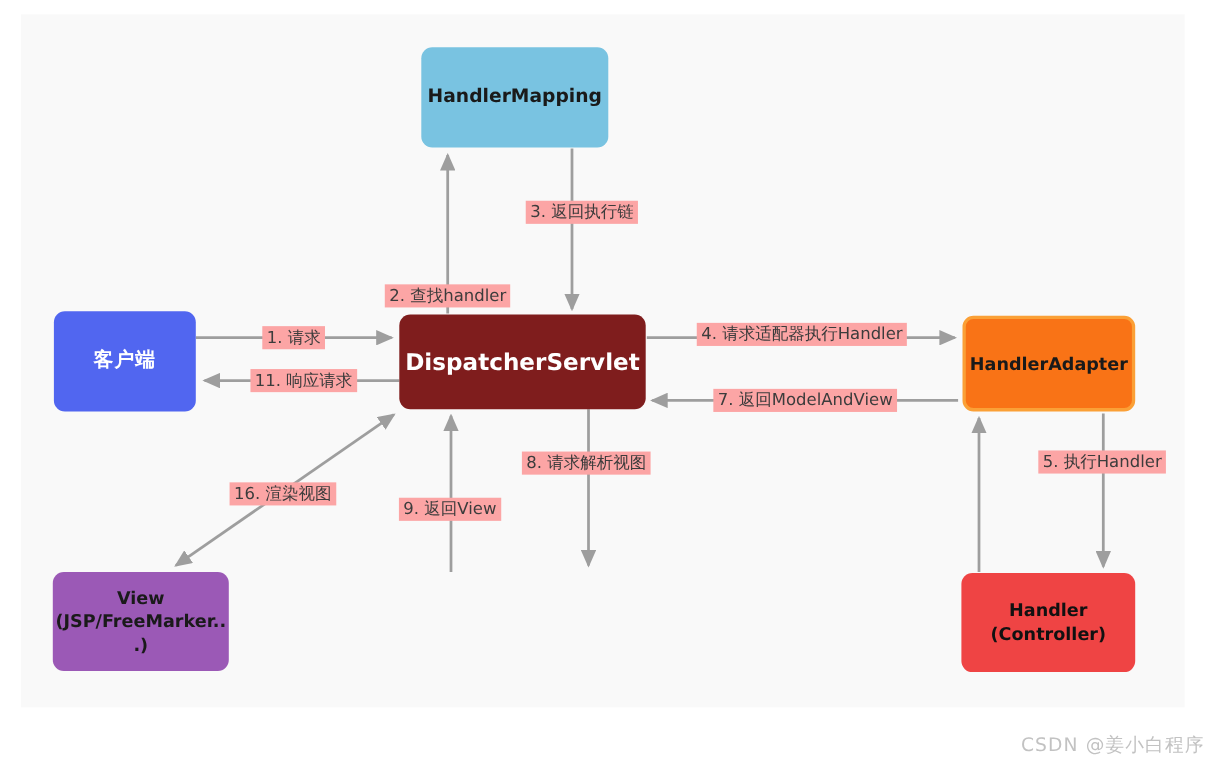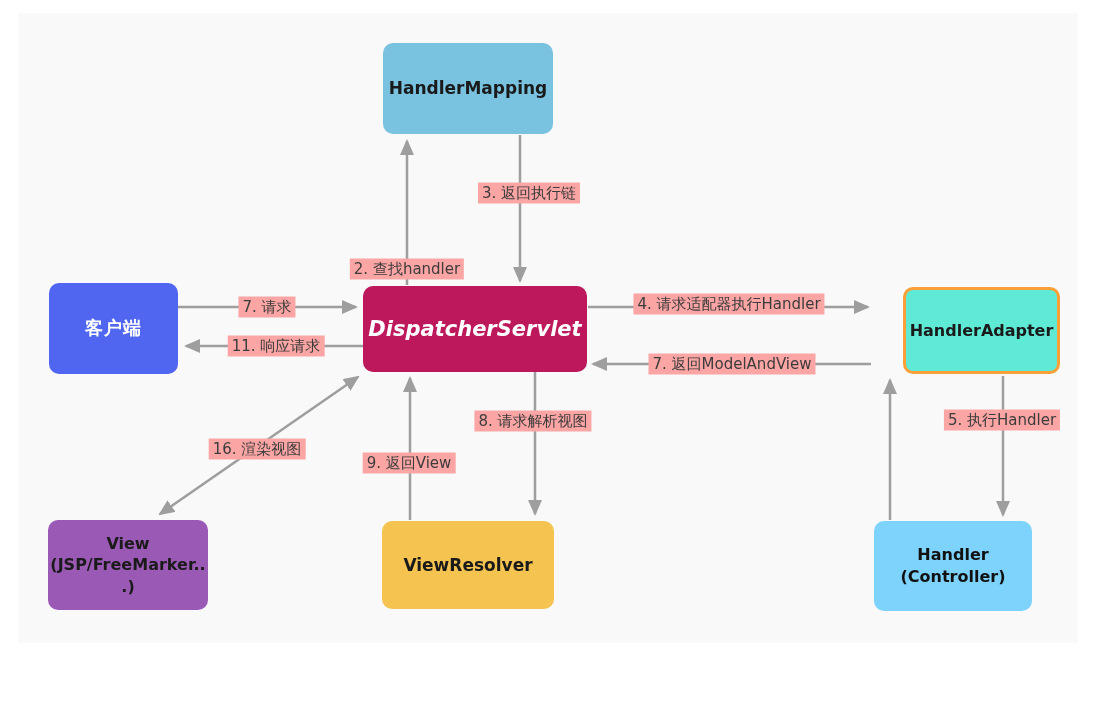--- a/index.html
+++ b/index.html
@@ -48,47 +48,45 @@
   </svg>
 
   <div class="node n-cl" style="background-color: rgb(81, 102, 240);">
     <span style="color: rgb(255, 255, 255);">客户端</span>
   </div>
 
   <div class="node n-hm" style="background-color: rgb(121, 195, 225);">
     <span style="color: rgb(26, 26, 26);">HandlerMapping</span>
   </div>
 
-  <div class="node n-ds" style="background-color: #be185d; font-style: italic;">
+  <div class="node n-ds" style="background-color: #7f1d1d;">
     <span style="color: rgb(255, 255, 255);">DispatcherServlet</span>
   </div>
 
-  <div class="node n-ha" style="background-color: #5eead4; margin-left: 28px;">
+  <div class="node n-ha" style="background-color: #f97316;">
     <span style="color: rgb(26, 26, 26);">HandlerAdapter</span>
   </div>
 
   <div class="node n-vw" style="background-color: rgb(155, 89, 182);">
     <span style="color: rgb(26, 26, 26);">View</span>
     <span style="color: rgb(26, 26, 26);">(JSP/FreeMarker..</span>
     <span style="color: rgb(26, 26, 26);">.)</span>
   </div>
 
-  <div class="node n-vr" style="background-color: rgb(245, 195, 79);">
-    <span style="color: rgb(26, 26, 26);">ViewResolver</span>
-  </div>
 
-  <div class="node n-hc" style="background-color: #7dd3fc;">
+  <div class="node n-hc" style="background-color: #ef4444;">
     <span style="color: rgb(17, 17, 17);">Handler</span>
     <span style="color: rgb(17, 17, 17); text-align: right;">(Controller)</span>
   </div>
 
-  <div class="edge-label" style="left:267px;top:307px;">7. 请求</div>
+  <div class="edge-label" style="left:267px;top:307px;">1. 请求</div>
   <div class="edge-label" style="left:407px;top:228px;margin-top:41px;">2. 查找handler</div>
   <div class="edge-label" style="left:529px;top:193px;">3. 返回执行链</div>
   <div class="edge-label" style="left:729px;top:304px;">4. 请求适配器执行Handler</div>
   <div class="edge-label" style="left:1002px;top:420px;text-align:right;">5. 执行Handler</div>
   <div class="edge-label" style="left:732px;top:364px;">7. 返回ModelAndView</div>
   <div class="edge-label" style="left:533px;top:421px;">8. 请求解析视图</div>
   <div class="edge-label" style="left:409px;top:463px;">9. 返回View</div>
   <div class="edge-label" style="left:257px;top:449px;">16. 渲染视图</div>
   <div class="edge-label" style="left:276px;top:346px;">11. 响应请求</div>
 
+  <div class="watermark">CSDN @姜小白程序</div>
 </div>
 
 </body></html>

